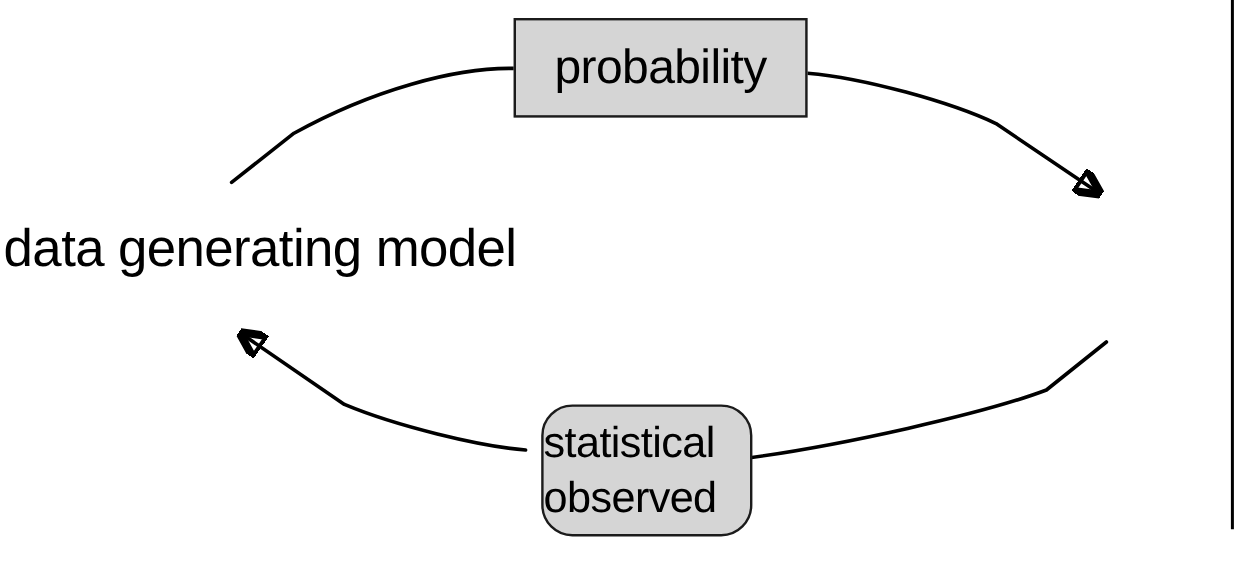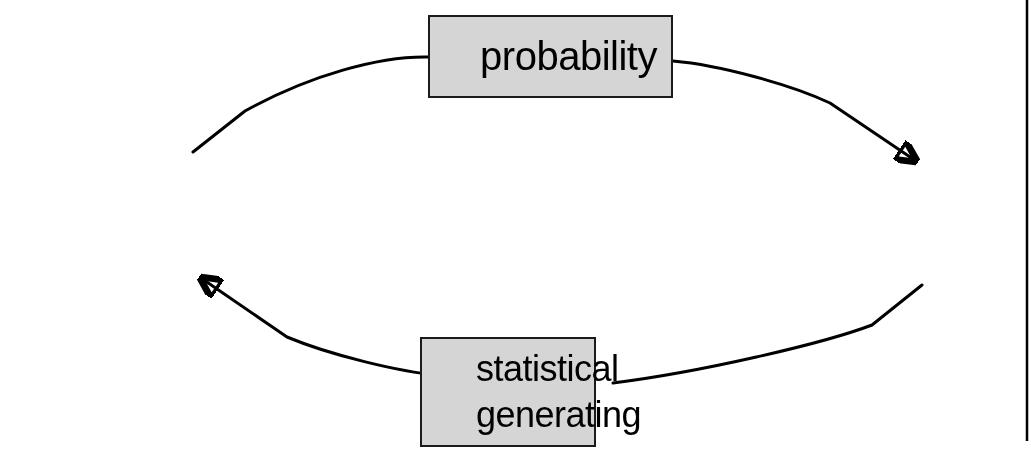--- a/index.html
+++ b/index.html
@@ -52,33 +52,32 @@
   .box-probability {
     left: 428px;
     top: 15px;
     width: 245px;
     height: 83px;
     align-items: center;
     font-size: 40px;
     letter-spacing: -0.5px;
   }
   .box-inference {
-    left: 420px;
+    left: 451px;
     top: 337px;
     width: 176px;
     height: 110px;
-    padding-left: 18px;
     align-items: flex-start;
     font-size: 36px;
     line-height: 46px;
     letter-spacing: -0.5px;
+    border-radius: 26px;
   }
   .edge-box span {
     white-space: nowrap;
-    margin-left: 36px;
   }
 </style>
 </head>
 <body>
 
 <div class="canvas">
 
   <svg class="arrows" viewBox="0 0 1031 470" xmlns="http://www.w3.org/2000/svg">
     <defs>
       <marker id="arrowhead" viewBox="0 0 10 10" refX="9" refY="5" markerWidth="7.5" markerHeight="7.5" orient="auto-start-reverse">
@@ -90,24 +89,25 @@
 
     <path d="M673,61 C720,65 792,85 830,103 L916,161" marker-end="url(#arrowhead)"></path>
 
     <path d="M613,383 C700,372 822,344 872,325 L922,285"></path>
 
     <path d="M438,375 C400,372 330,355 287,337 L201,278" marker-end="url(#arrowhead)"></path>
 
     <path d="M1027,0 L1027,441" style="stroke-width:2.5;stroke-linecap:butt"></path>
   </svg>
 
+  <div class="node-label node-left">data generating model</div>
 
 
   <div class="edge-box box-probability">
     <span>probability</span>
   </div>
 
   <div class="edge-box box-inference">
     <span>statistical</span>
-    <span>generating</span>
+    <span>observed</span>
   </div>
 
 </div>
 
 </body></html>

